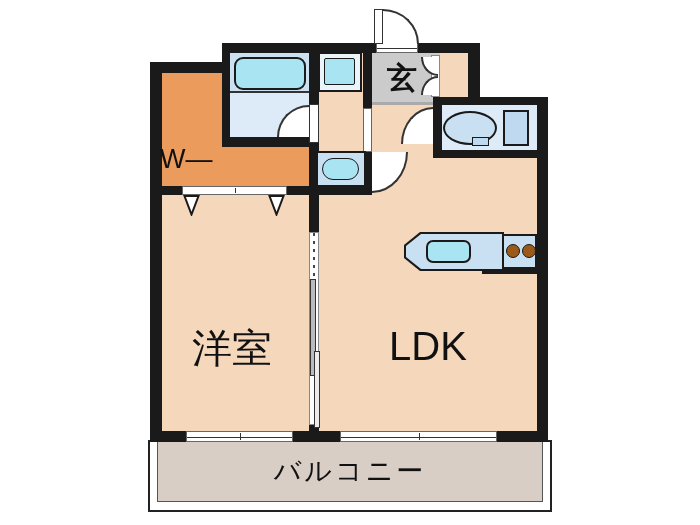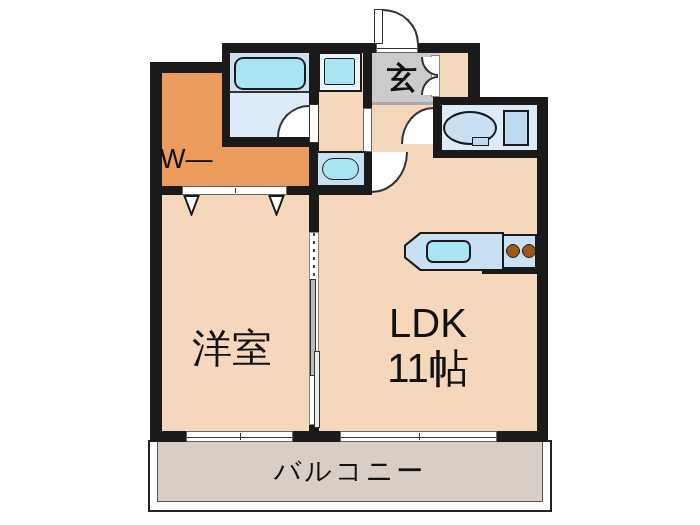--- a/index.html
+++ b/index.html
@@ -147,16 +147,15 @@
   <div class="abs ctr lbl" style="left:372px;top:53px;width:60px;height:50px;">
     <span style="font-size:30px;font-weight:600;">玄</span>
   </div>
 
   <div class="abs ctr lbl" style="left:162px;top:286px;width:140px;height:100px;flex-direction:column;margin-top:12px;">
     <div style="font-size:40px;font-weight:500;">洋室</div>
   </div>
 
   <div class="abs ctr lbl" style="left:319px;top:296px;width:218px;height:100px;flex-direction:column;">
     <div style="font-size:40px;font-weight:500;">LDK</div>
-    <div style="font-size:40px;font-weight:500;">11帖</div>
   </div>
 
 </div>
 
 </body></html>

